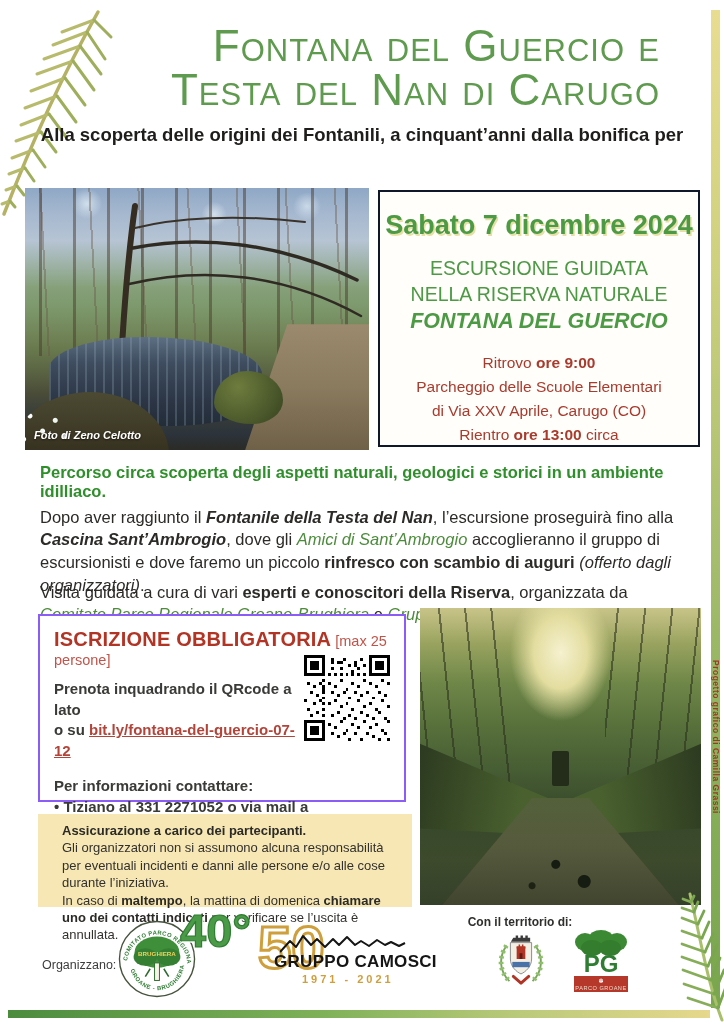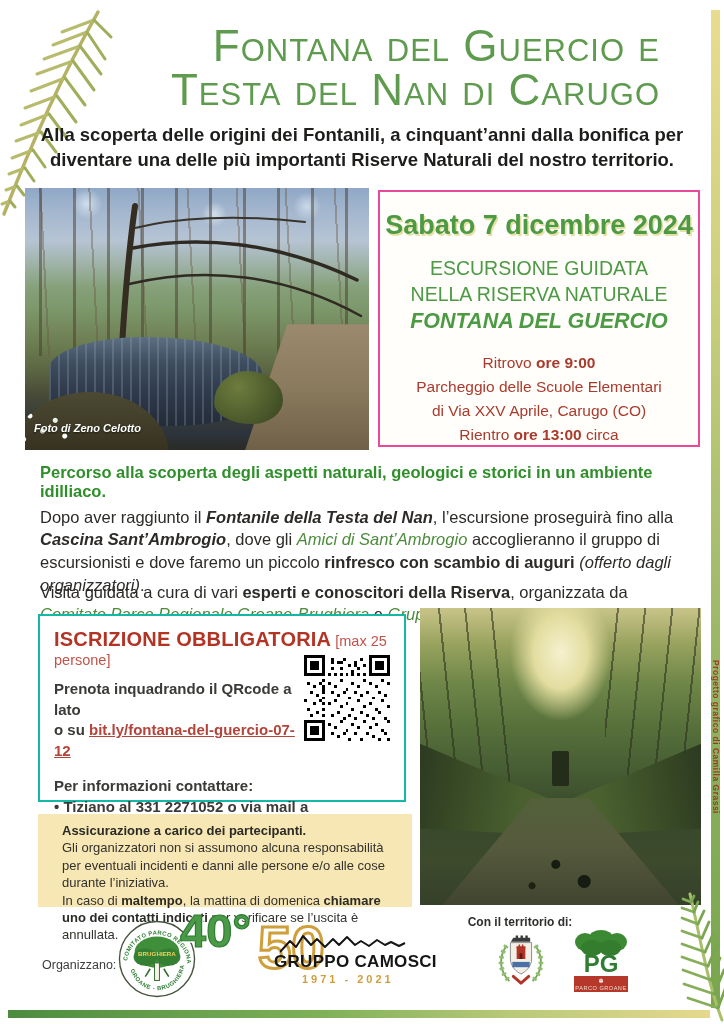--- a/index.html
+++ b/index.html
@@ -39,46 +39,46 @@
        radial-gradient(circle 2.3px at 12% 38%, #fff 0 2px, transparent 3px),
        radial-gradient(circle 2px at 20% 62%, #f4f8f4 0 2px, transparent 3px),
        radial-gradient(circle 2.2px at 8% 75%, #fff 0 2px, transparent 3px),
        radial-gradient(circle 2px at 28% 45%, #eef5ee 0 2px, transparent 3px),
        radial-gradient(circle 2px at 34% 70%, #fff 0 2px, transparent 3px),
        linear-gradient(180deg,#4c4a33,#35301f);}
   .p1-stone{position:absolute;left:55%;bottom:10%;width:20%;height:20%;
       border-radius:48% 52% 45% 55%/60% 55% 45% 40%;
       background:radial-gradient(circle at 35% 30%,#6e7c3e,#4c5a2c 60%,#37421f);}
   .p1-branches{position:absolute;inset:0;}
-  .p1-caption{position:absolute;left:9px;bottom:16px;color:#fff;font-size:11px;
+  .p1-caption{position:absolute;left:9px;bottom:9px;color:#fff;font-size:11px;
       font-weight:bold;font-style:italic;text-shadow:0 1px 2px rgba(0,0,0,.6);}
 
   
   .event-box{position:absolute;left:378px;top:190px;width:322px;height:257px;
-      border:2px solid #ec4899;background:#fffefa;box-sizing:border-box;
+      border:2px solid #0f172a;background:#fffefa;box-sizing:border-box;
       text-align:center;padding-top:18px;}
   .event-date{font-size:27px;font-weight:bold;color:#4c9a44;
       text-shadow:1.5px 1.5px 0 rgba(226,218,152,.85);}
   .event-green{margin-top:14px;font-size:19.5px;line-height:1.34;color:#4c9a44;}
   .event-title-it{font-size:21.5px;font-weight:bold;font-style:italic;color:#4c9a44;}
   .event-red{margin-top:15px;font-size:15.5px;line-height:1.55;color:#a93b2e;}
   .event-red b{font-weight:bold;}
 
   
   .highlight{position:absolute;left:40px;top:463px;width:650px;
       font-size:16.5px;font-weight:bold;color:#2f8f2a;}
   .para{position:absolute;left:40px;width:650px;font-size:16.5px;line-height:1.38;color:#2d2b28;}
   .para.p1{top:489px;} .para.p2{top:564px;}
   .bi{font-weight:bold;font-style:italic;text-align:center;}
   .gi{color:#4c8b3b;font-style:italic;}
   .b{font-weight:bold;} .i{font-style:italic;}
 
   
   .signup{position:absolute;left:38px;top:614px;width:368px;height:188px;
-      border:2px solid #14b8a6;background:#fff;box-sizing:border-box;padding:12px 14px;}
+      border:2px solid #8b5cf6;background:#fff;box-sizing:border-box;padding:12px 14px;}
   .signup-head{font-size:20px;font-weight:bold;color:#b23425;letter-spacing:.2px;}
   .signup-max{font-size:14.5px;font-weight:normal;color:#c0544a;}
   .signup-body{margin-top:10px;font-size:15px;line-height:1.38;color:#3a3a37;font-weight:600;width:252px;}
   .link-red{color:#b2443a;text-decoration:underline;}
   .link-green{color:#4c8b3b;text-decoration:underline;font-weight:bold;}
   .signup-info{margin-top:13px;font-size:15px;line-height:1.42;color:#3a3a37;font-weight:600;}
   .qr{position:absolute;right:14px;top:38px;width:86px;height:88px;}
 
   
   .photo2{position:absolute;left:420px;top:608px;width:281px;height:297px;overflow:hidden;background:#44552e;}
@@ -155,21 +155,20 @@
     <path d="M100,14 L68,26 M93,26 L59,39 M86,40 L50,53 M79,55 L43,68 M71,72 L37,85 M63,90 L31,102 M55,108 L27,119 M47,126 L22,135 M39,144 L18,152 M31,162 L15,168 M23,180 L12,184 M16,195 L8,198" fill="none" stroke="#b7bb6b" stroke-width="3" stroke-linecap="round"></path>
     <path d="M100,14 L117,31 M93,26 L111,53 M86,40 L107,68 M79,55 L100,84 M71,72 L91,99 M63,90 L82,116 M55,108 L72,131 M47,126 L62,146 M39,144 L51,161 M31,162 L40,175 M23,180 L30,189 M16,195 L21,201" fill="none" stroke="#9fae5b" stroke-width="3" stroke-linecap="round"></path>
   </svg>
 
   <div class="title">
     <div>Fontana del Guercio e</div>
     <div>Testa del Nan di Carugo</div>
   </div>
   <div class="subtitle">
     <div>Alla scoperta delle origini dei Fontanili, a cinquant’anni dalla bonifica per</div>
-    <div>diventare una delle più importanti Riserve Naturali del nostro territorio.</div>
   </div>
 
   <div class="photo1">
     <div class="p1-sky"></div>
     <div class="p1-trunks"></div>
     <svg class="p1-branches" width="344" height="262" viewBox="0 0 344 262">
       <path d="M92,252 C96,170 100,90 110,18" fill="none" stroke="#352c22" stroke-width="6" stroke-linecap="round"></path>
       <path d="M108,60 C170,48 250,52 332,92" fill="none" stroke="#2f2a22" stroke-width="3.5" stroke-linecap="round"></path>
       <path d="M104,96 C180,78 260,86 336,128" fill="none" stroke="#2f2a22" stroke-width="2.5" stroke-linecap="round"></path>
       <path d="M110,40 C150,30 210,26 280,34" fill="none" stroke="#3a332a" stroke-width="2" stroke-linecap="round"></path>
@@ -189,21 +188,21 @@
       <div class="event-title-it">FONTANA DEL GUERCIO</div>
     </div>
     <div class="event-red">
       <div><span>Ritrovo </span><b>ore 9:00</b></div>
       <div>Parcheggio delle Scuole Elementari</div>
       <div>di Via XXV Aprile, Carugo (CO)</div>
       <div><span>Rientro </span><b>ore 13:00</b><span> circa</span></div>
     </div>
   </div>
 
-  <div class="highlight">Percorso alla scoperta degli aspetti naturali, geologici e storici in un ambiente idilliaco.</div>
+  <div class="highlight">Percorso circa scoperta degli aspetti naturali, geologici e storici in un ambiente idilliaco.</div>
 
   <p class="para p1"><span>Dopo aver raggiunto il </span><span class="bi">Fontanile della Testa del Nan</span><span>, l’escursione proseguirà fino alla </span><span class="bi">Cascina Sant’Ambrogio</span><span>, dove gli </span><span class="gi">Amici di Sant’Ambrogio</span><span> accoglieranno il gruppo di escursionisti e dove faremo un piccolo </span><span class="b">rinfresco con scambio di auguri</span><span class="i"> (offerto dagli organizzatori)</span><span>.</span></p>
 
   <p class="para p2"><span>Visita guidata a cura di vari </span><span class="b">esperti e conoscitori della Riserva</span><span>, organizzata da </span><span class="gi">Comitato Parco Regionale Groane-Brughiera</span><span> e </span><span class="gi">Gruppo Camosci Seregno</span><span>.</span></p>
 
   <div class="signup">
     <div>
       <span class="signup-head">ISCRIZIONE OBBLIGATORIA</span><span class="signup-max"> [max 25 persone]</span>
     </div>
     <div class="signup-body">

